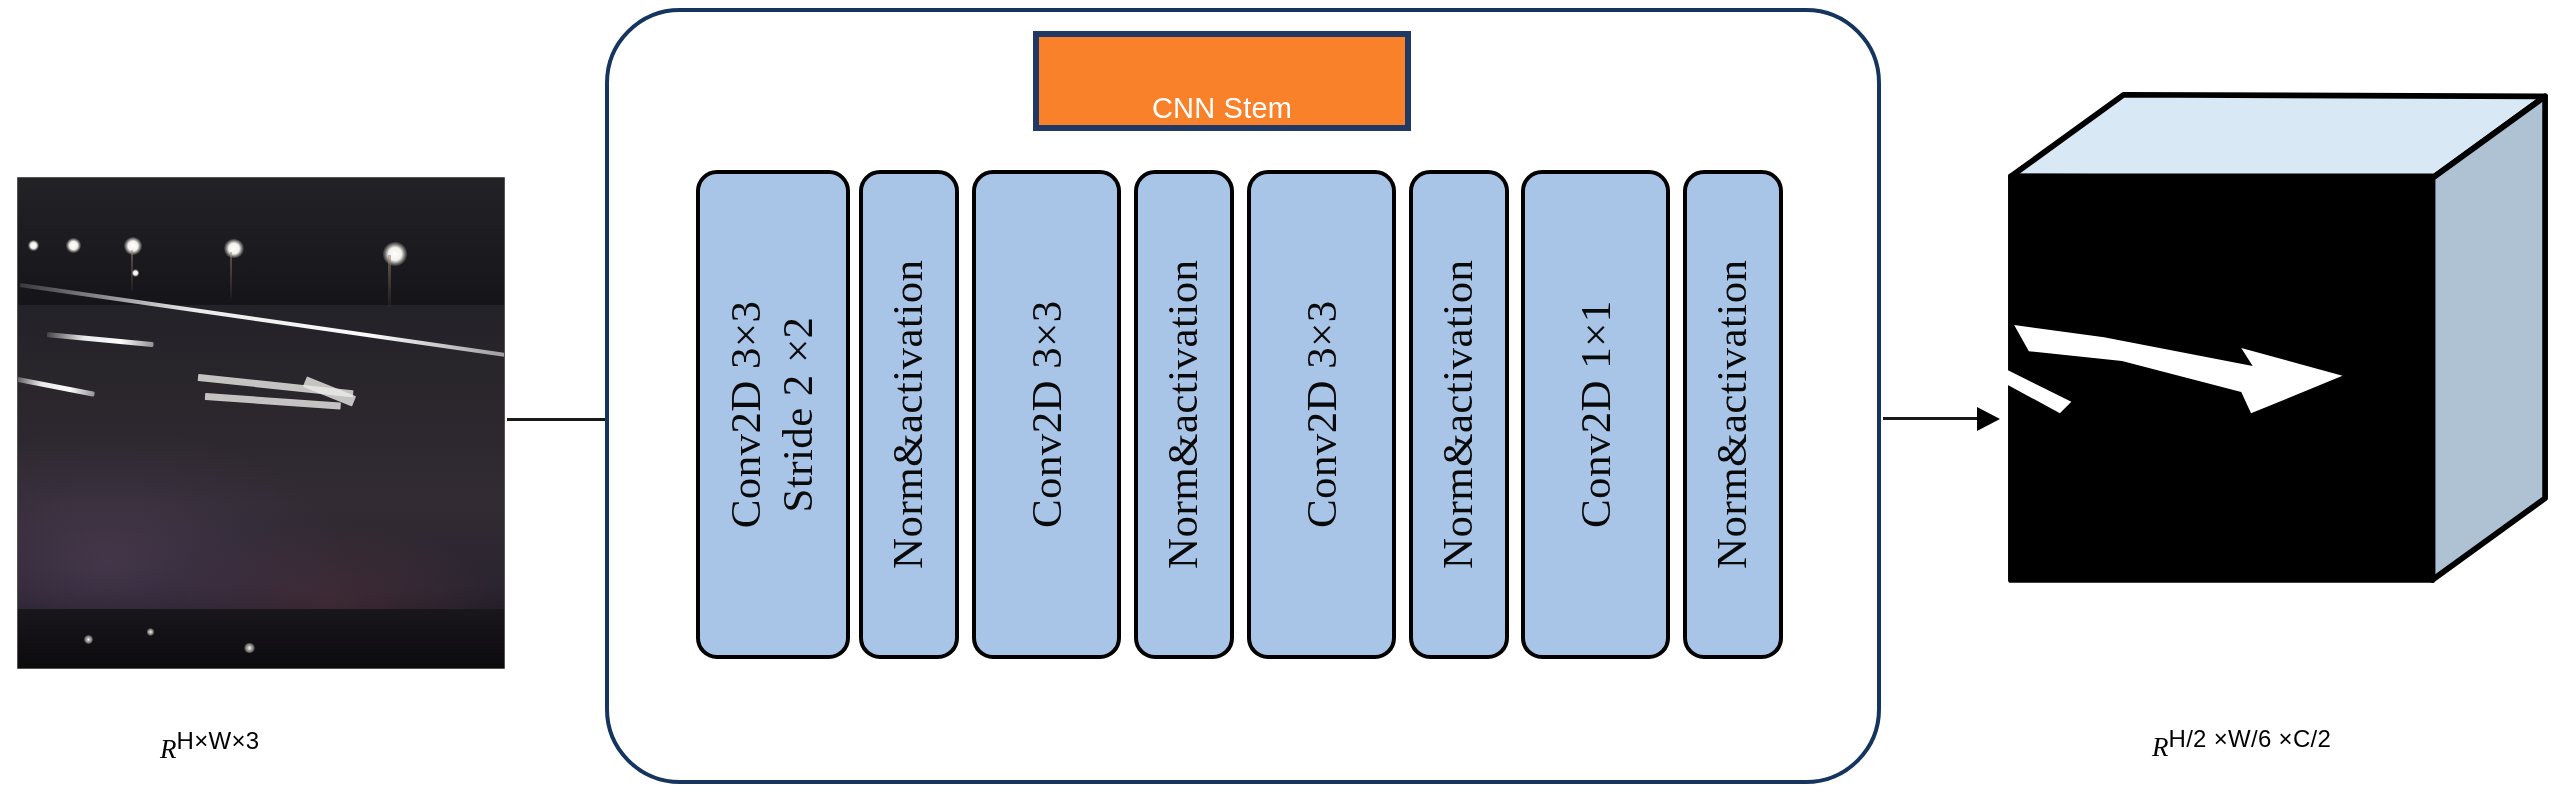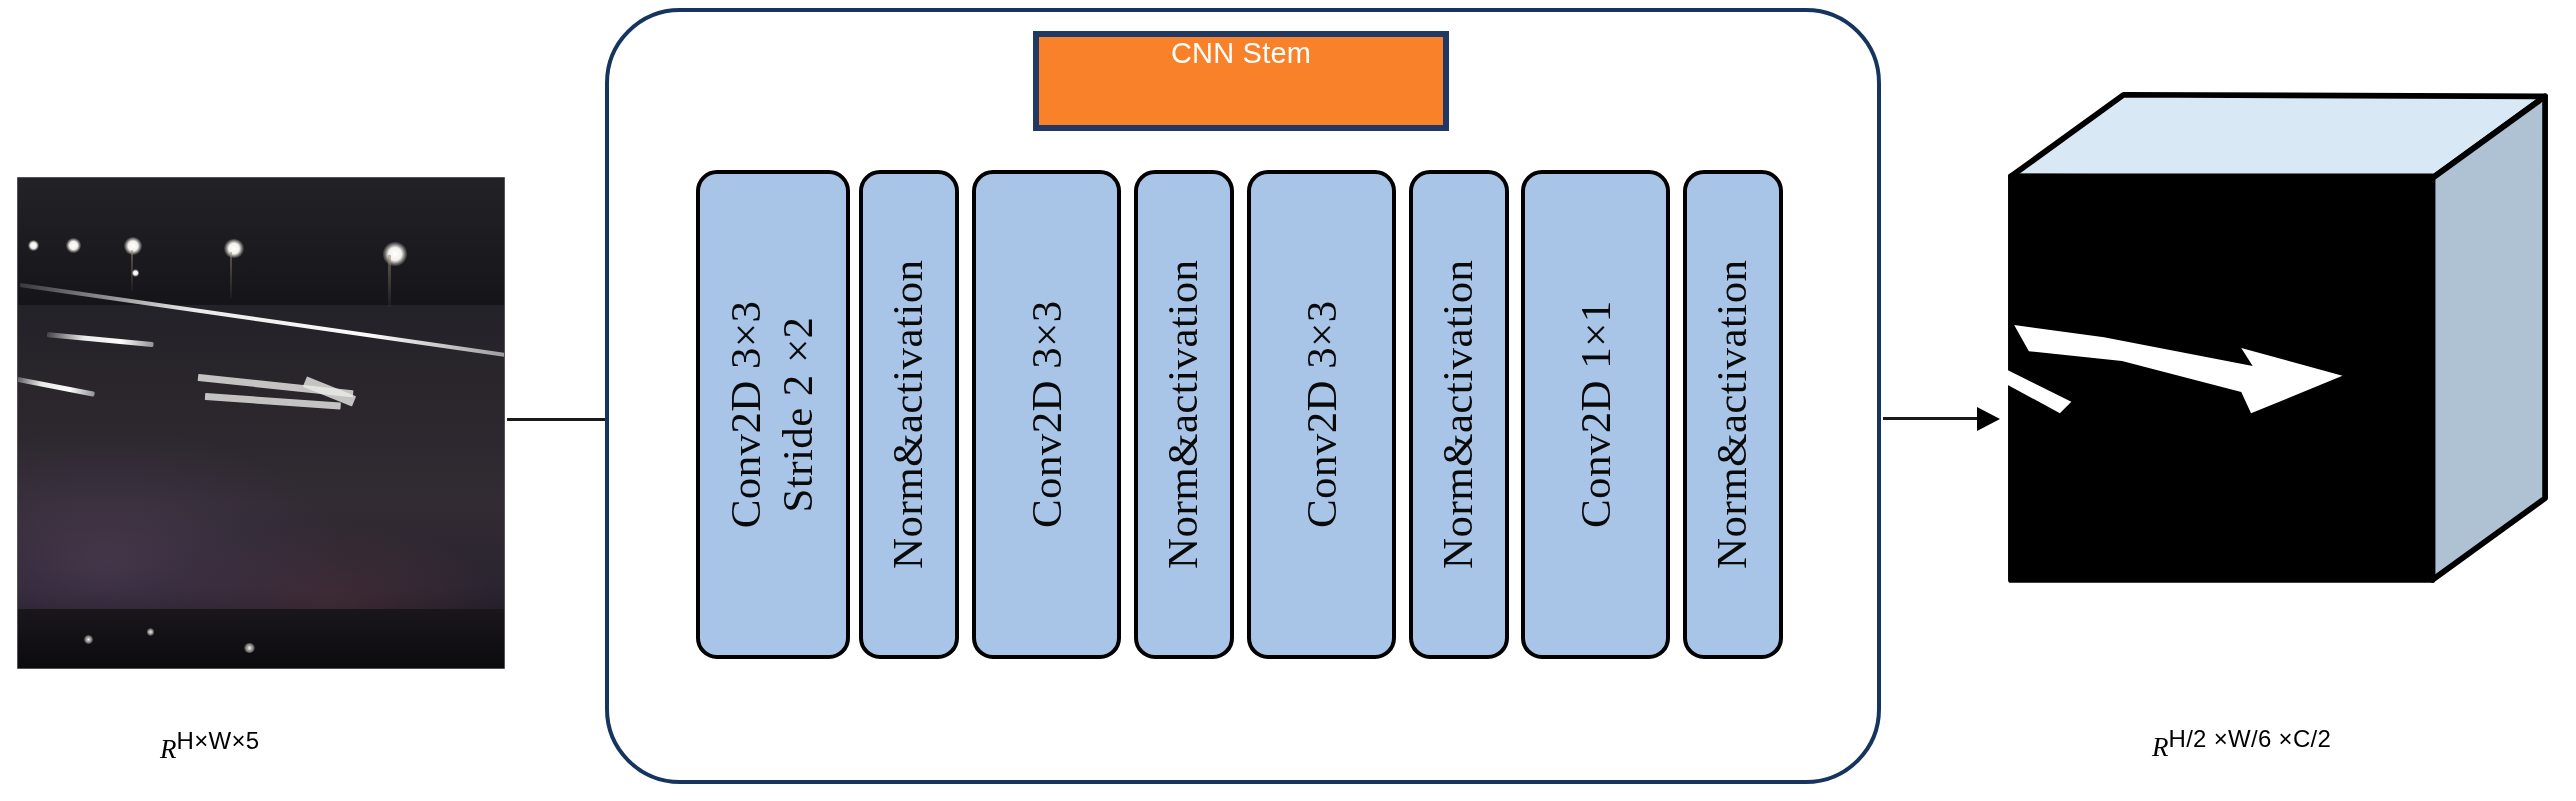--- a/index.html
+++ b/index.html
@@ -133,27 +133,27 @@
     border-radius: 75px;
     box-sizing: border-box;
     background: #ffffff;
   }
 
   
   #cnn-stem-box {
     position: absolute;
     left: 1033px;
     top: 31px;
-    width: 416px;
+    width: 378px;
     height: 100px;
     background: #F98129;
     border: 6.5px solid #1F3864;
     box-sizing: border-box;
     display: flex;
-    align-items: flex-start;
+    align-items: flex-end;
     justify-content: center;
   }
   #cnn-stem-box .label {
     color: #ffffff;
     font-family: "Liberation Sans", sans-serif;
     font-size: 29px;
     letter-spacing: 0.2px;
   }
 
   
@@ -222,21 +222,21 @@
     <div class="roadarrow" style="left:38.5%; top:43.8%; width:28%; height:7.4px; transform: rotate(4deg);"></div>
     <div class="roadarrow" style="left:59.0%; top:40.5%; width:11%; height:10.6px; transform: rotate(22deg);"></div>
 
     <div class="photo-bottombar"></div>
     <div class="botdot" style="left:13.5%; bottom:5.0%; width:9px; height:9px;"></div>
     <div class="botdot" style="left:26.5%; bottom:6.6%; width:7.4px;  height:7.4px;"></div>
     <div class="botdot" style="left:46.5%; bottom:3.0%; width:10.6px; height:10.6px;"></div>
   </div>
 
   <div class="rlabel" style="left:160px; top:727px;">
-    <span class="rbase">R</span><span class="rsup">H×W×5</span>
+    <span class="rbase">R</span><span class="rsup">H×W×3</span>
   </div>
 
   <div class="hline" style="left:507px; top:418px; width:105px;"></div>
 
   <div id="stem-container"></div>
 
   <div id="cnn-stem-box">
     <span class="label">CNN Stem</span>
   </div>
 

